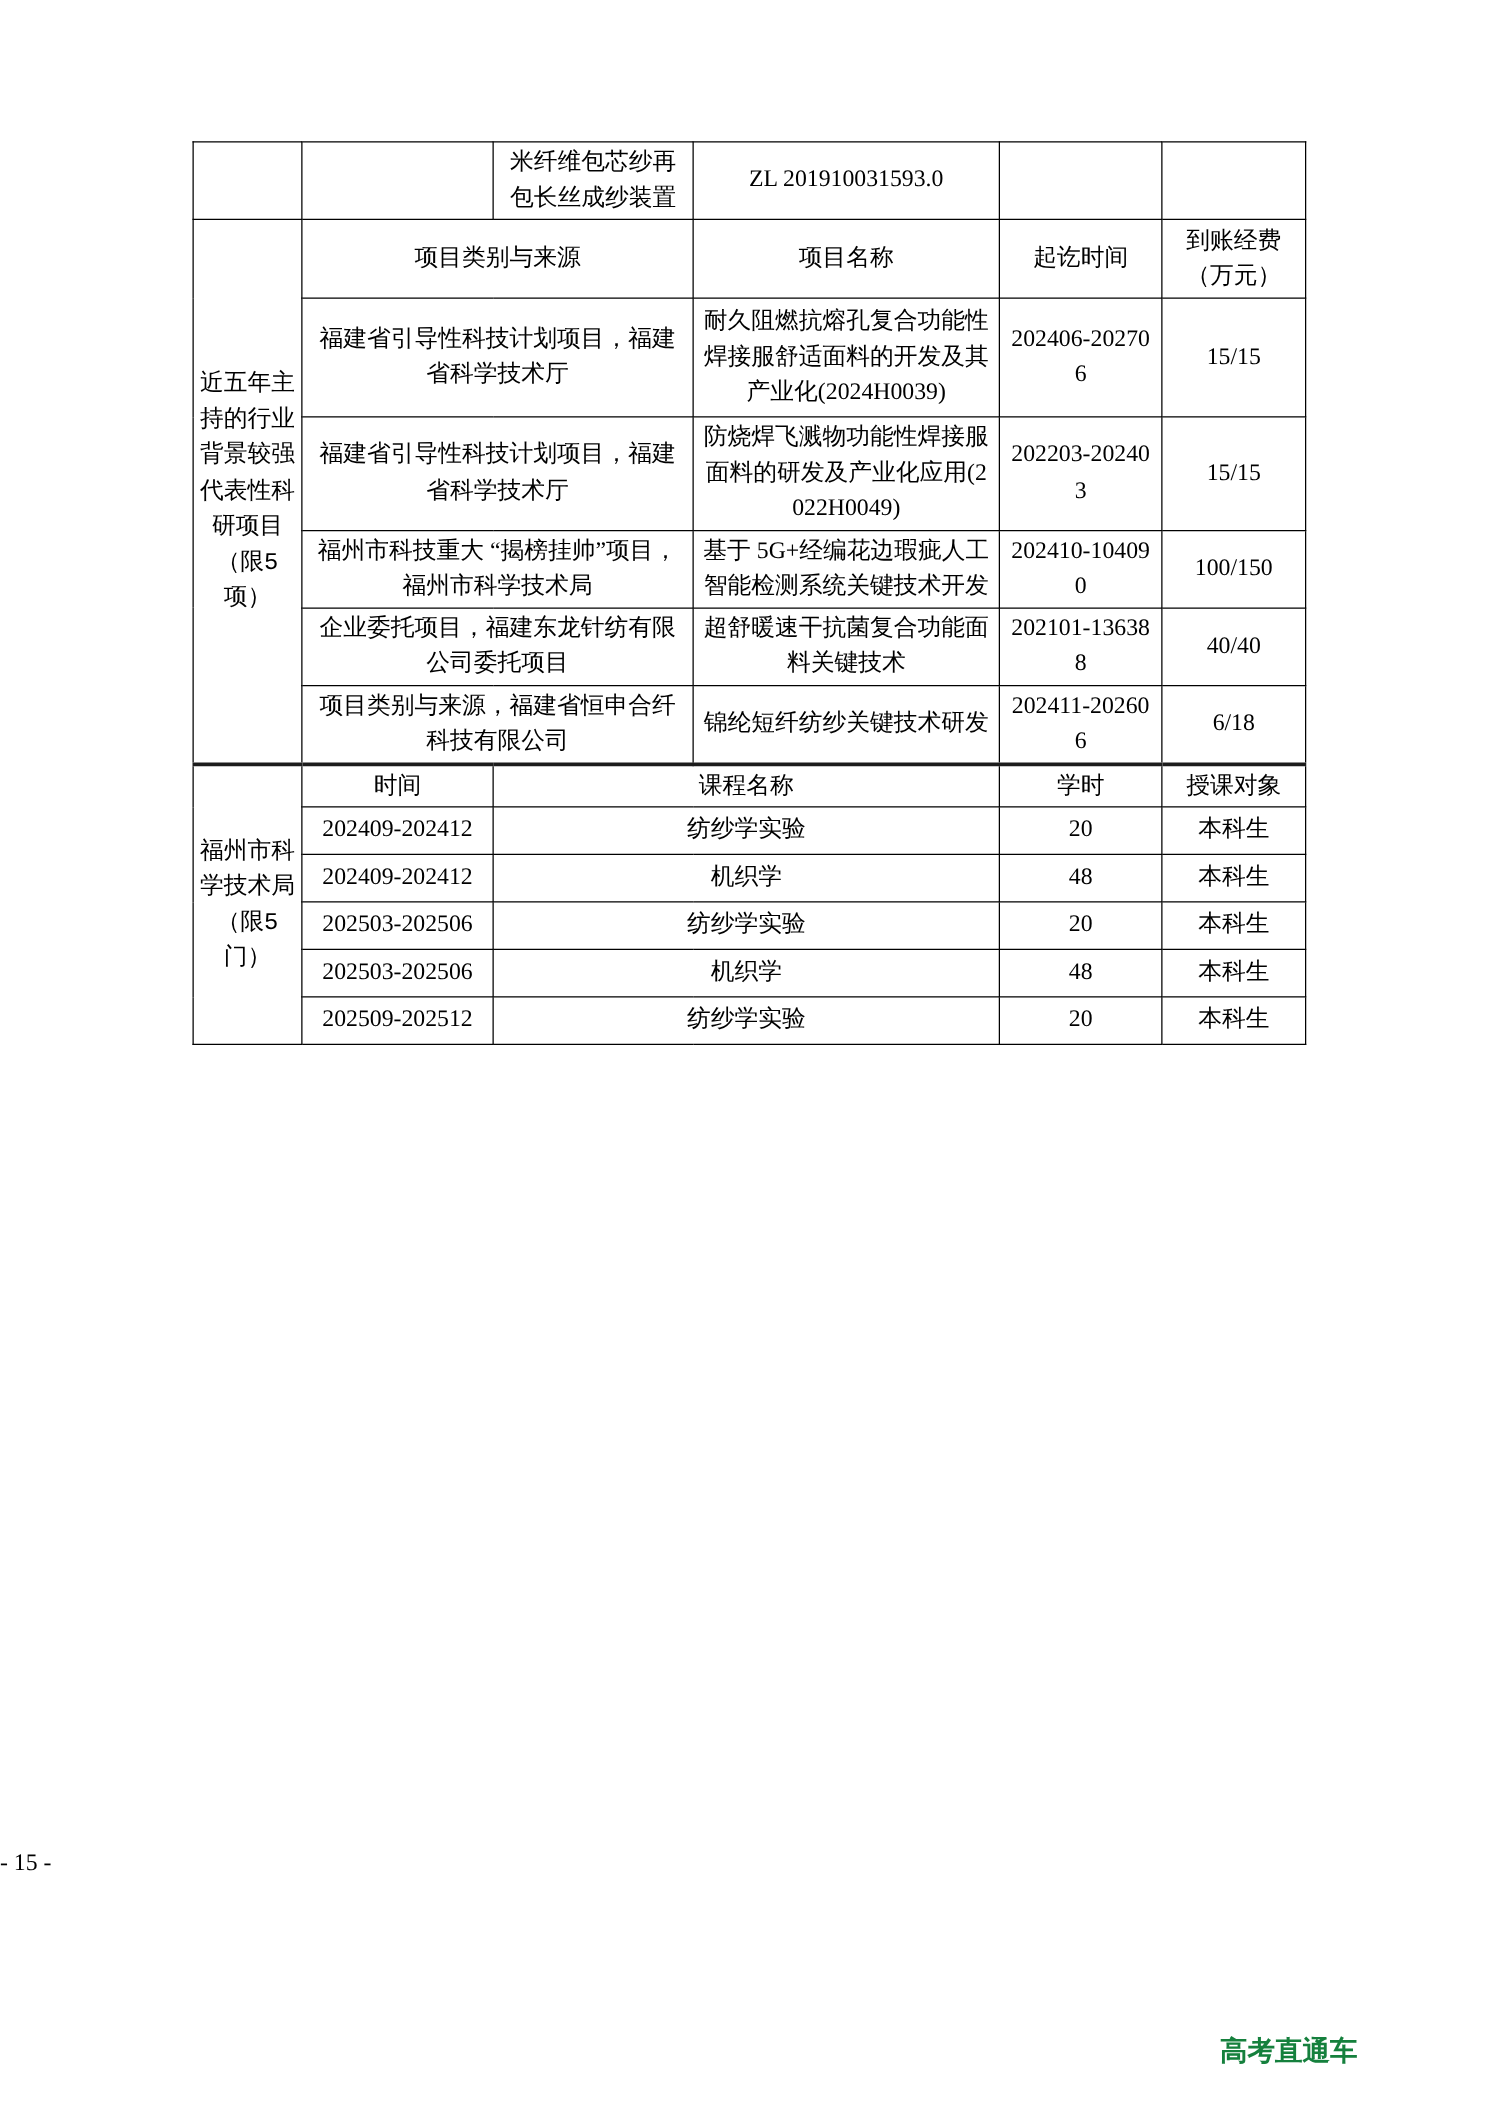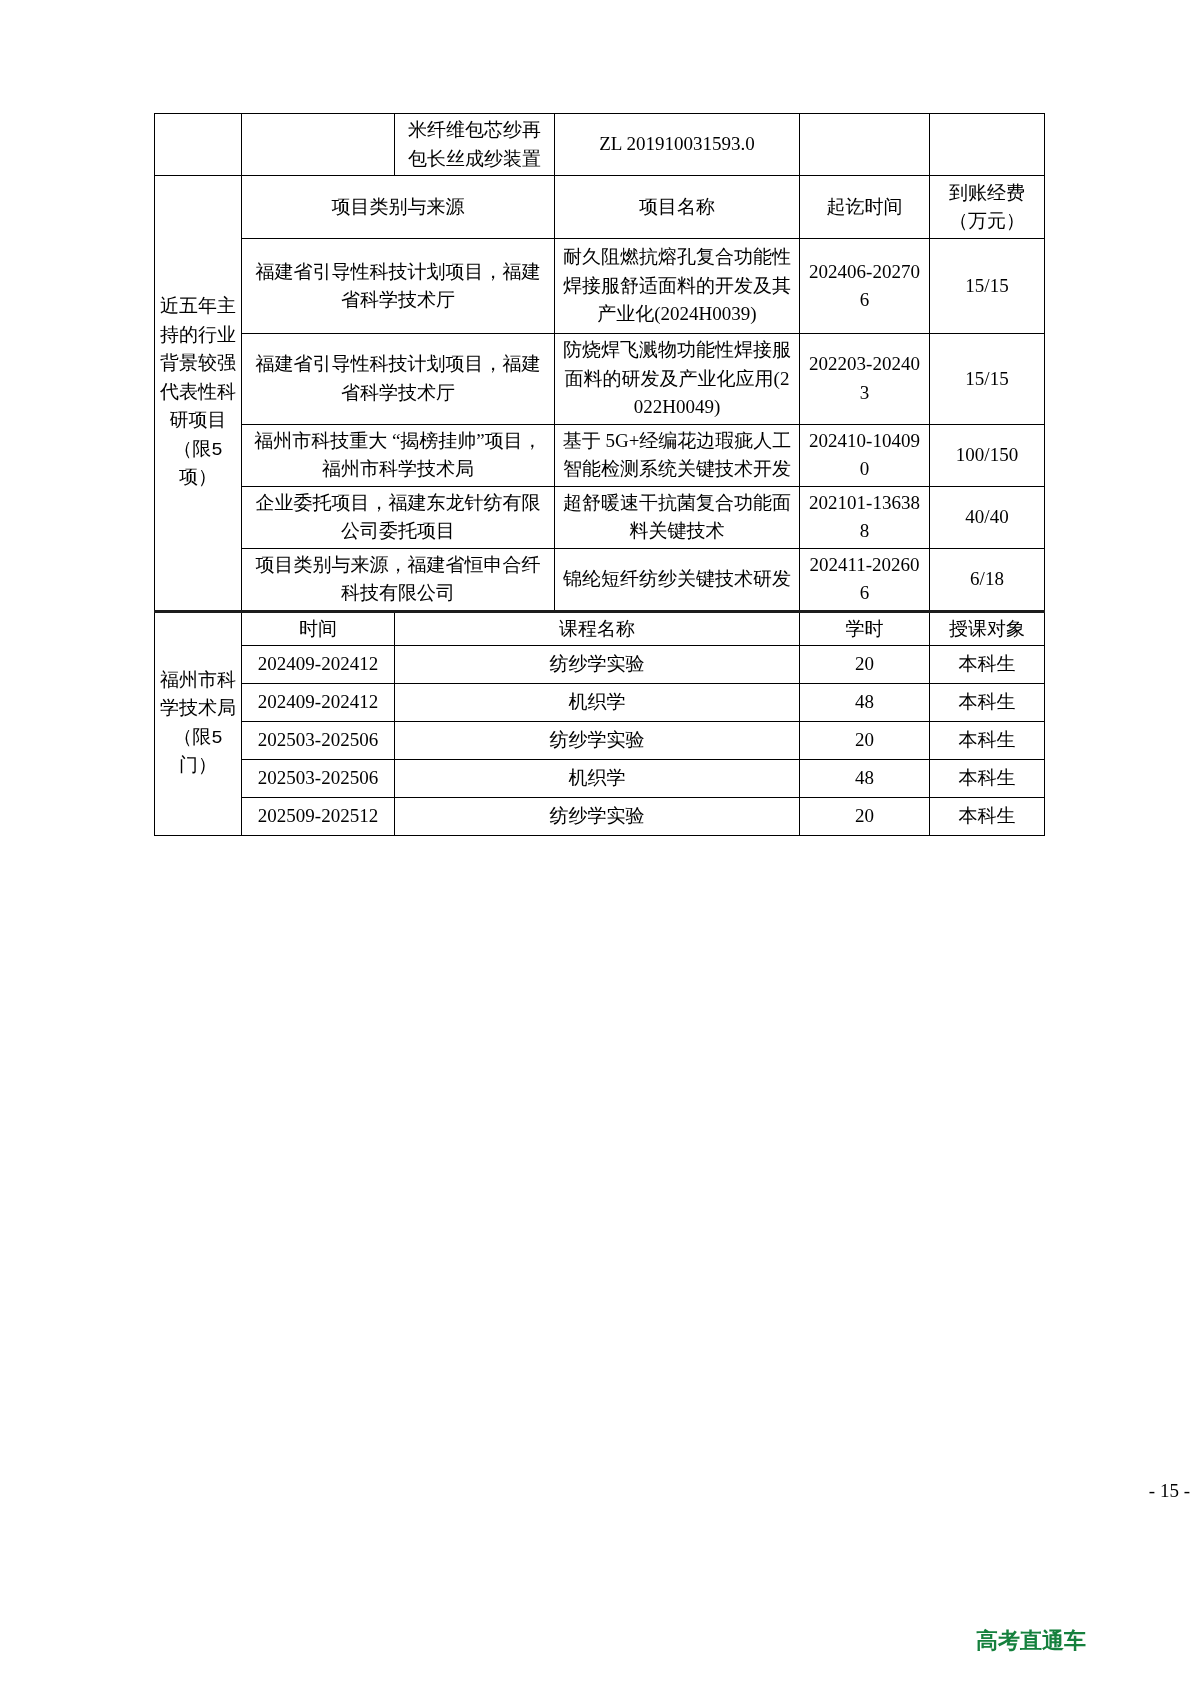--- a/index.html
+++ b/index.html
@@ -30,21 +30,21 @@
     padding: 2px 5px;
     word-break: break-all;
   }
   td.section-label { padding: 2px 1px; font-family: Liberation Mono, monospace; }
   td.pre { white-space: pre-line; }
   tr.thick-top td { border-top: 3px solid #1c1c1c; }
   .footer {
     position: absolute;
     left: 0; right: 0;
     top: 1480px;
-    text-align: right;
+    text-align: left;
     font-size: 19px;
   }
   .watermark {
     position: absolute;
     right: 104px;
     top: 1626px;
     font-size: 22px;
     font-weight: bold;
     color: #15803d;
     font-family: "Liberation Sans", "DejaVu Sans", sans-serif;

